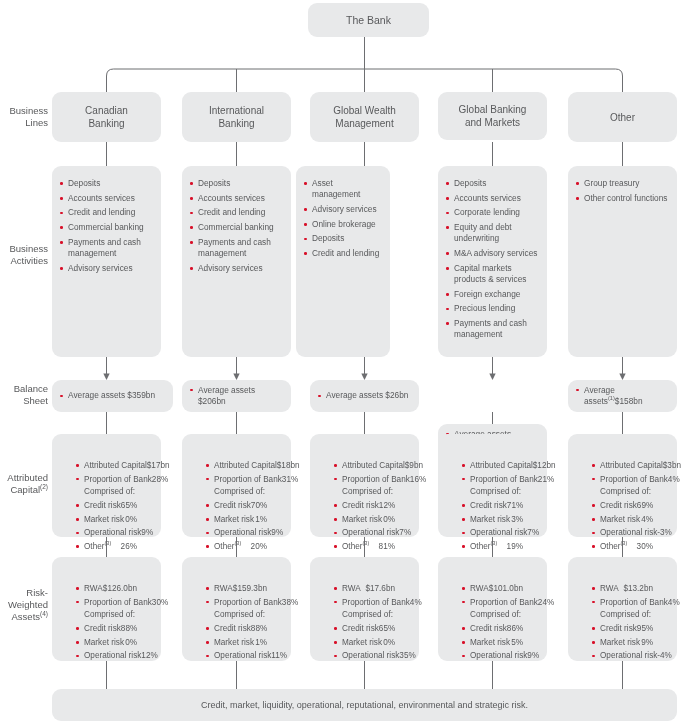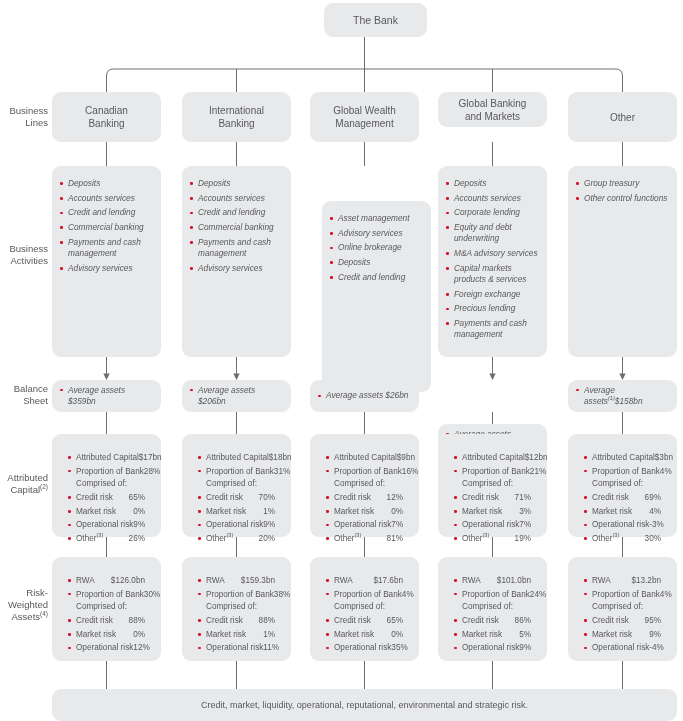--- a/index.html
+++ b/index.html
@@ -84,21 +84,20 @@
     margin: 0;
     padding: 0;
   }
   ul.blist > li {
     position: relative;
     padding-left: 8px;
     font-size: 8.3px;
     line-height: 11.3px;
     color: #58595b;
     margin-bottom: 3.4px;
-    font-style: italic;
   }
   ul.blist > li::before {
     content: "";
     position: absolute;
     left: 0;
     top: 4.4px;
     width: 2.6px;
     height: 2.6px;
     border-radius: 50%;
     background: #d8112a;
@@ -124,21 +123,21 @@
     vertical-align: super;
     line-height: 0;
   }
 
   
   .metric-box {
     padding: 10px 8px 8px 8px;
   }
   ul.mlist {
     list-style: none;
-    margin: 8px;
+    margin: 16px;
     padding: 0;
   }
   ul.mlist > li {
     position: relative;
     padding-left: 8px;
     font-size: 8.2px;
     line-height: 11px;
     color: #58595b;
     margin-bottom: 2.6px;
     display: flex;
@@ -221,21 +220,21 @@
     <g fill="#6d6e71">
 
       <path d="M106.5,380 L103.3,373.5 L109.7,373.5 Z"></path>
       <path d="M236.5,380 L233.3,373.5 L239.7,373.5 Z"></path>
       <path d="M364.5,380 L361.3,373.5 L367.7,373.5 Z"></path>
       <path d="M492.5,380 L489.3,373.5 L495.7,373.5 Z"></path>
       <path d="M622.5,380 L619.3,373.5 L625.7,373.5 Z"></path>
     </g>
   </svg>
 
-  <div class="box root-box" style="left:308px; top:3px; width:103px; height:34px;margin-left:16px;">
+  <div class="box root-box" style="left:308px; top:3px; width:121px; height:34px;">
     <span>The Bank</span>
   </div>
 
   <div class="row-label" style="top:105px;">
     <div>Business</div>
     <div>Lines</div>
   </div>
 
   <div class="row-label" style="top:243px;">
     <div>Business</div>
@@ -269,21 +268,21 @@
       <div>International</div>
       <div>Banking</div>
     </div>
   </div>
   <div class="box bl-box" style="left:310px; top:92px; width:109px; height:50px;">
     <div>
       <div>Global Wealth</div>
       <div>Management</div>
     </div>
   </div>
-  <div class="box bl-box" style="left:438px; top:92px; width:109px; height:35px;">
+  <div class="box bl-box" style="left:438px; top:92px; width:109px; height:48px;">
     <div>
       <div>Global Banking</div>
       <div>and Markets</div>
     </div>
   </div>
   <div class="box bl-box" style="left:568px; top:92px; width:109px; height:50px;">
     <div>
       <div>Other</div>
     </div>
   </div>
@@ -303,21 +302,21 @@
     <ul class="blist">
       <li>Deposits</li>
       <li>Accounts services</li>
       <li>Credit and lending</li>
       <li>Commercial banking</li>
       <li>Payments and cash management</li>
       <li>Advisory services</li>
     </ul>
   </div>
 
-  <div class="box activities-box" style="left:322px; top:166px; width:109px; height:191px;margin-top:35px;">
+  <div class="box activities-box" style="left:296px; top:166px; width:94px; height:191px;">
     <ul class="blist">
       <li>Asset management</li>
       <li>Advisory services</li>
       <li>Online brokerage</li>
       <li>Deposits</li>
       <li>Credit and lending</li>
     </ul>
   </div>
 
   <div class="box activities-box" style="left:438px; top:166px; width:109px; height:191px;">
@@ -334,21 +333,21 @@
     </ul>
   </div>
 
   <div class="box activities-box" style="left:568px; top:166px; width:109px; height:191px;">
     <ul class="blist">
       <li>Group treasury</li>
       <li>Other control functions</li>
     </ul>
   </div>
 
-  <div class="box bs-box" style="left:52px; top:380px; width:109px; height:32px;">
+  <div class="box bs-box" style="left:52px; top:380px; width:121px; height:32px;">
     <ul class="blist">
       <li><span>Average assets</span> <span>$359bn</span></li>
     </ul>
   </div>
   <div class="box bs-box" style="left:182px; top:380px; width:109px; height:32px;">
     <ul class="blist">
       <li><span>Average assets</span> <span>$206bn</span></li>
     </ul>
   </div>
   <div class="box bs-box" style="left:310px; top:380px; width:109px; height:32px;">

